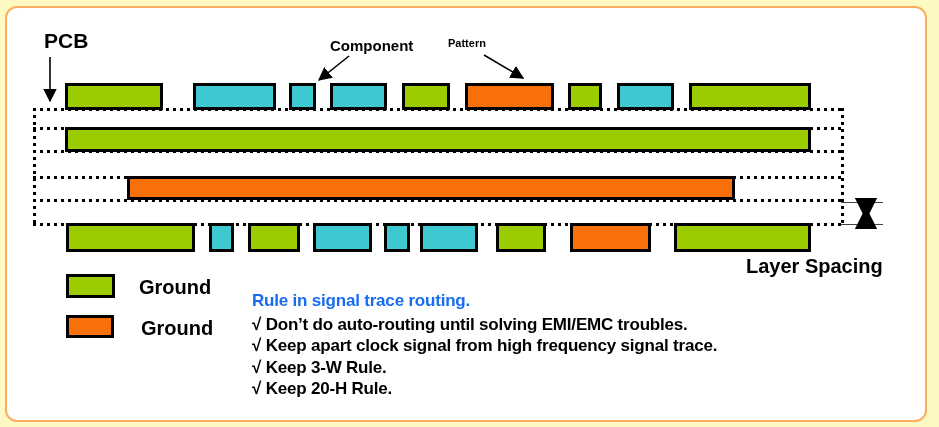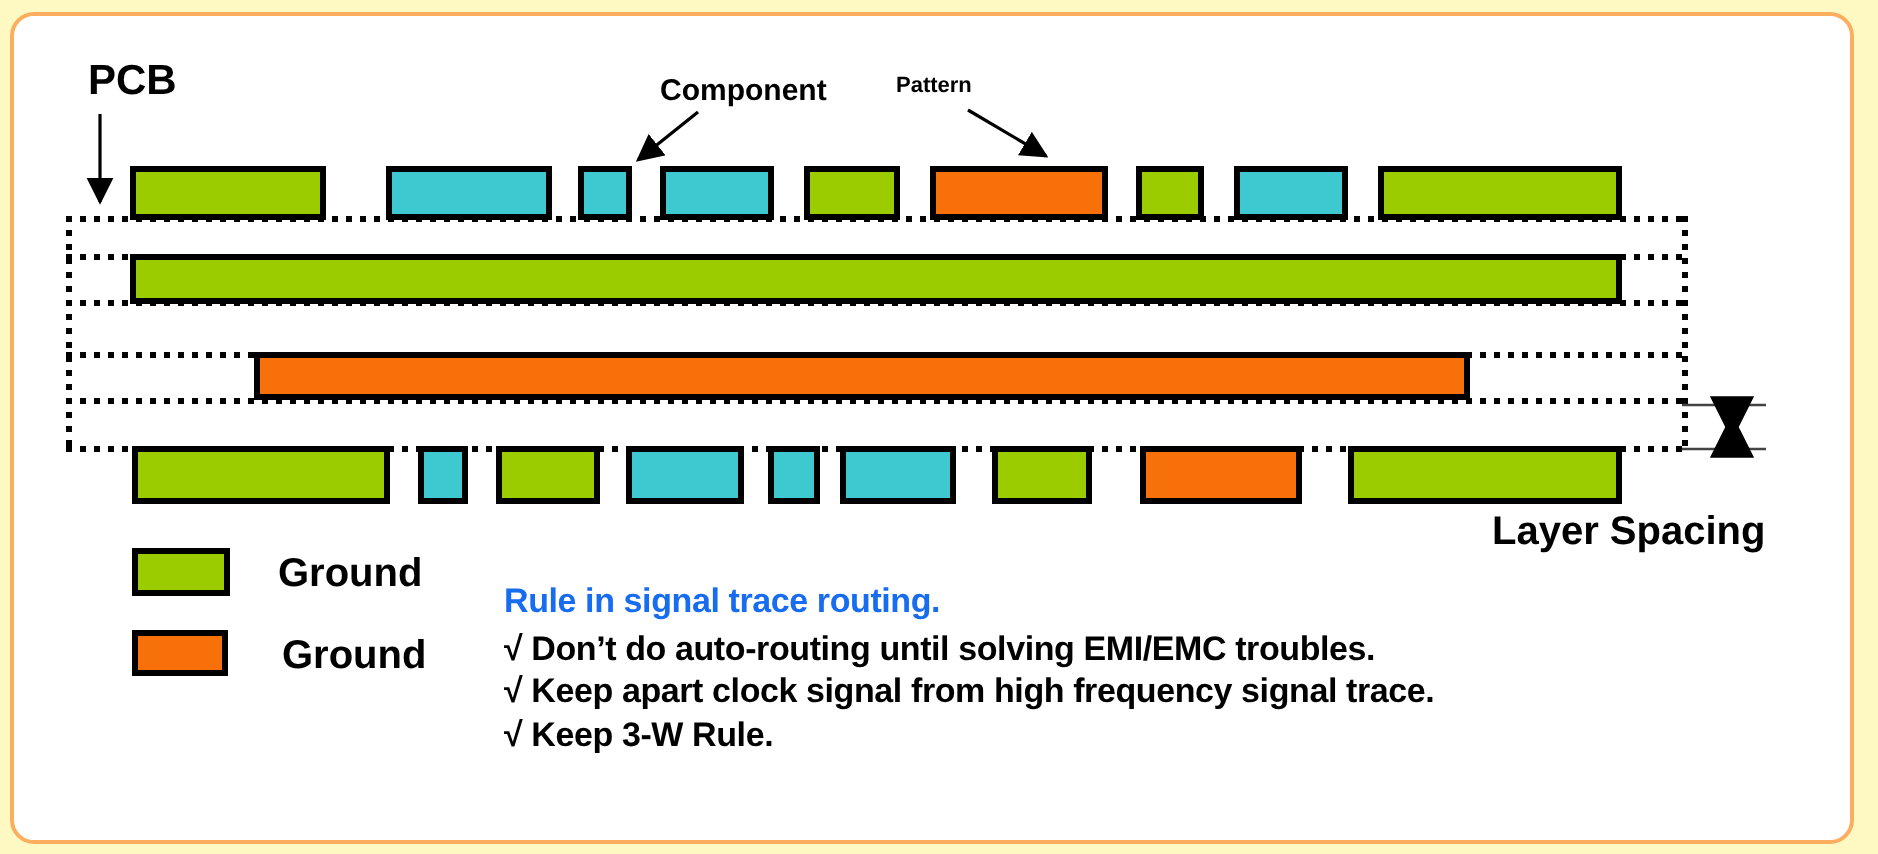--- a/index.html
+++ b/index.html
@@ -98,16 +98,17 @@
   <div class="label lbl-ground">Ground</div>
   <div class="swatch sw-power" id="sw-power" style="background: rgb(248, 112, 10);"></div>
   <div class="label lbl-power">Ground</div>
 
   <div class="rules">
     <div class="rules-heading" id="rules-heading" style="color: rgb(23, 108, 240);">Rule in signal trace routing.</div>
     <div id="rule-items">
         <div class="rule-item">√ Don’t do auto-routing until solving EMI/EMC troubles.</div>
         <div class="rule-item">√ Keep apart clock signal from high frequency signal trace.</div>
         <div class="rule-item">√ Keep 3-W Rule.</div>
+        <div class="rule-item">√ Keep 20-H Rule.</div>
       </div>
   </div>
 
 </div>
 
 </body></html>

